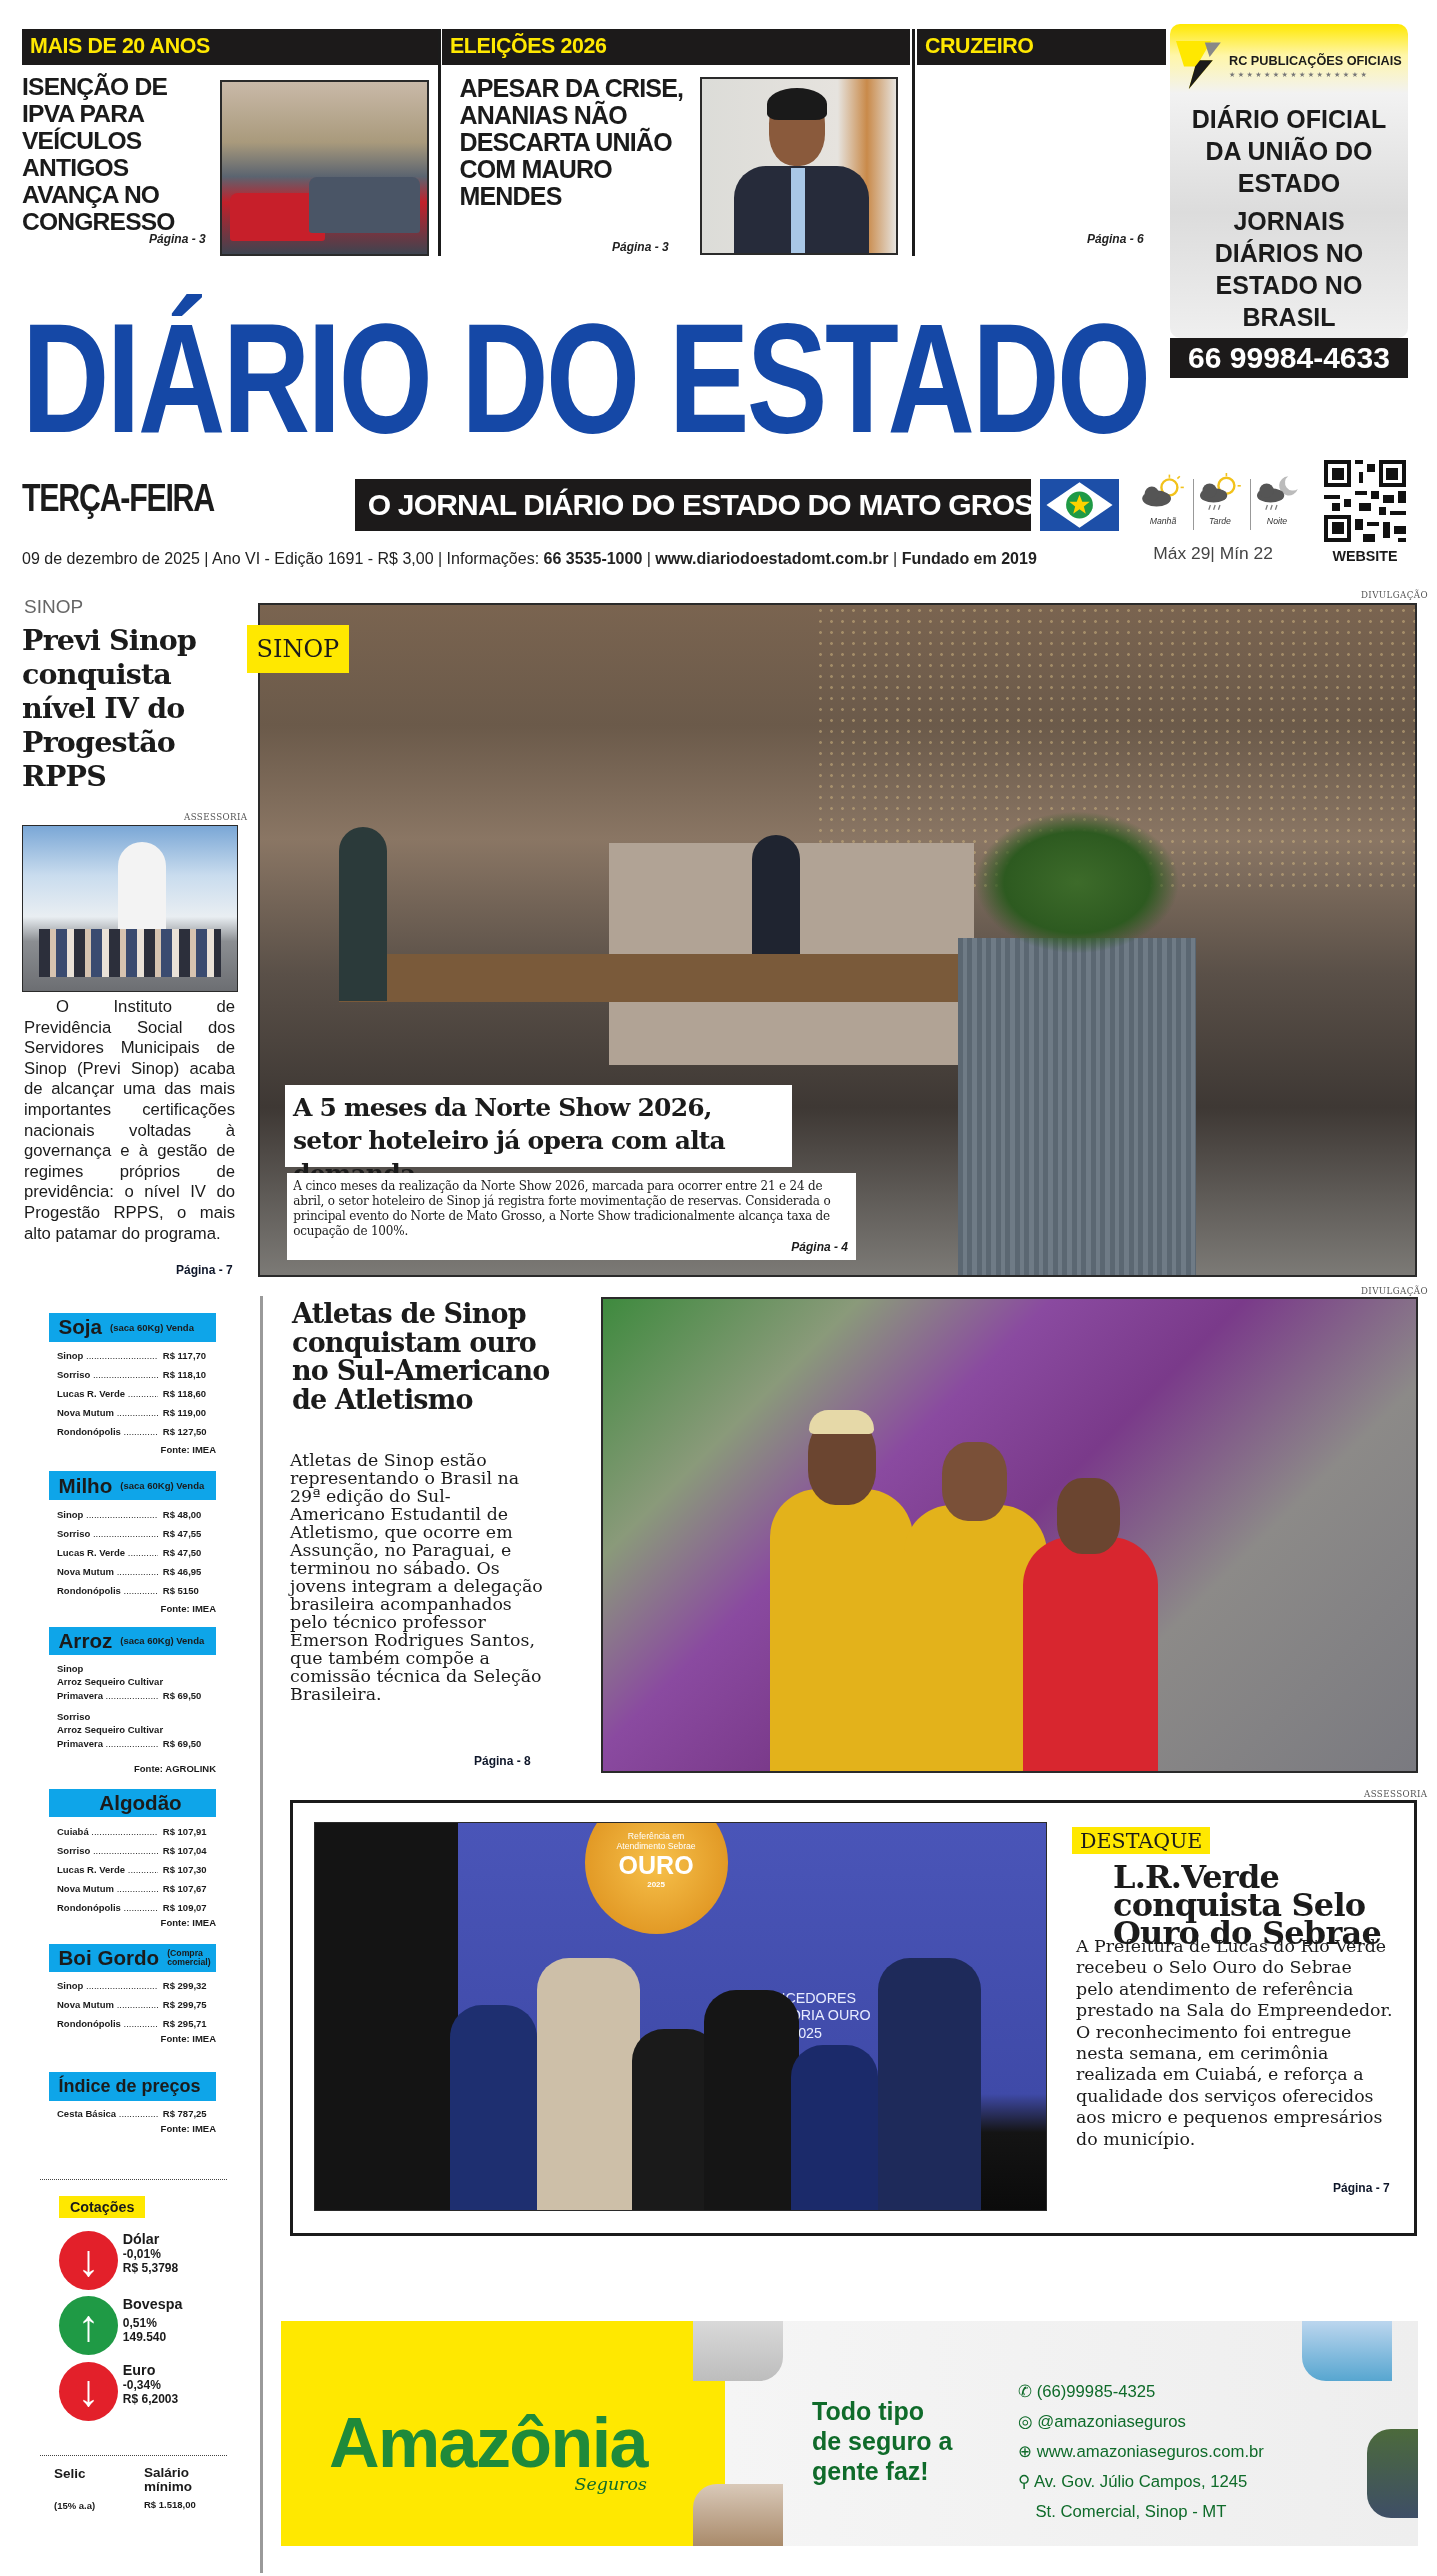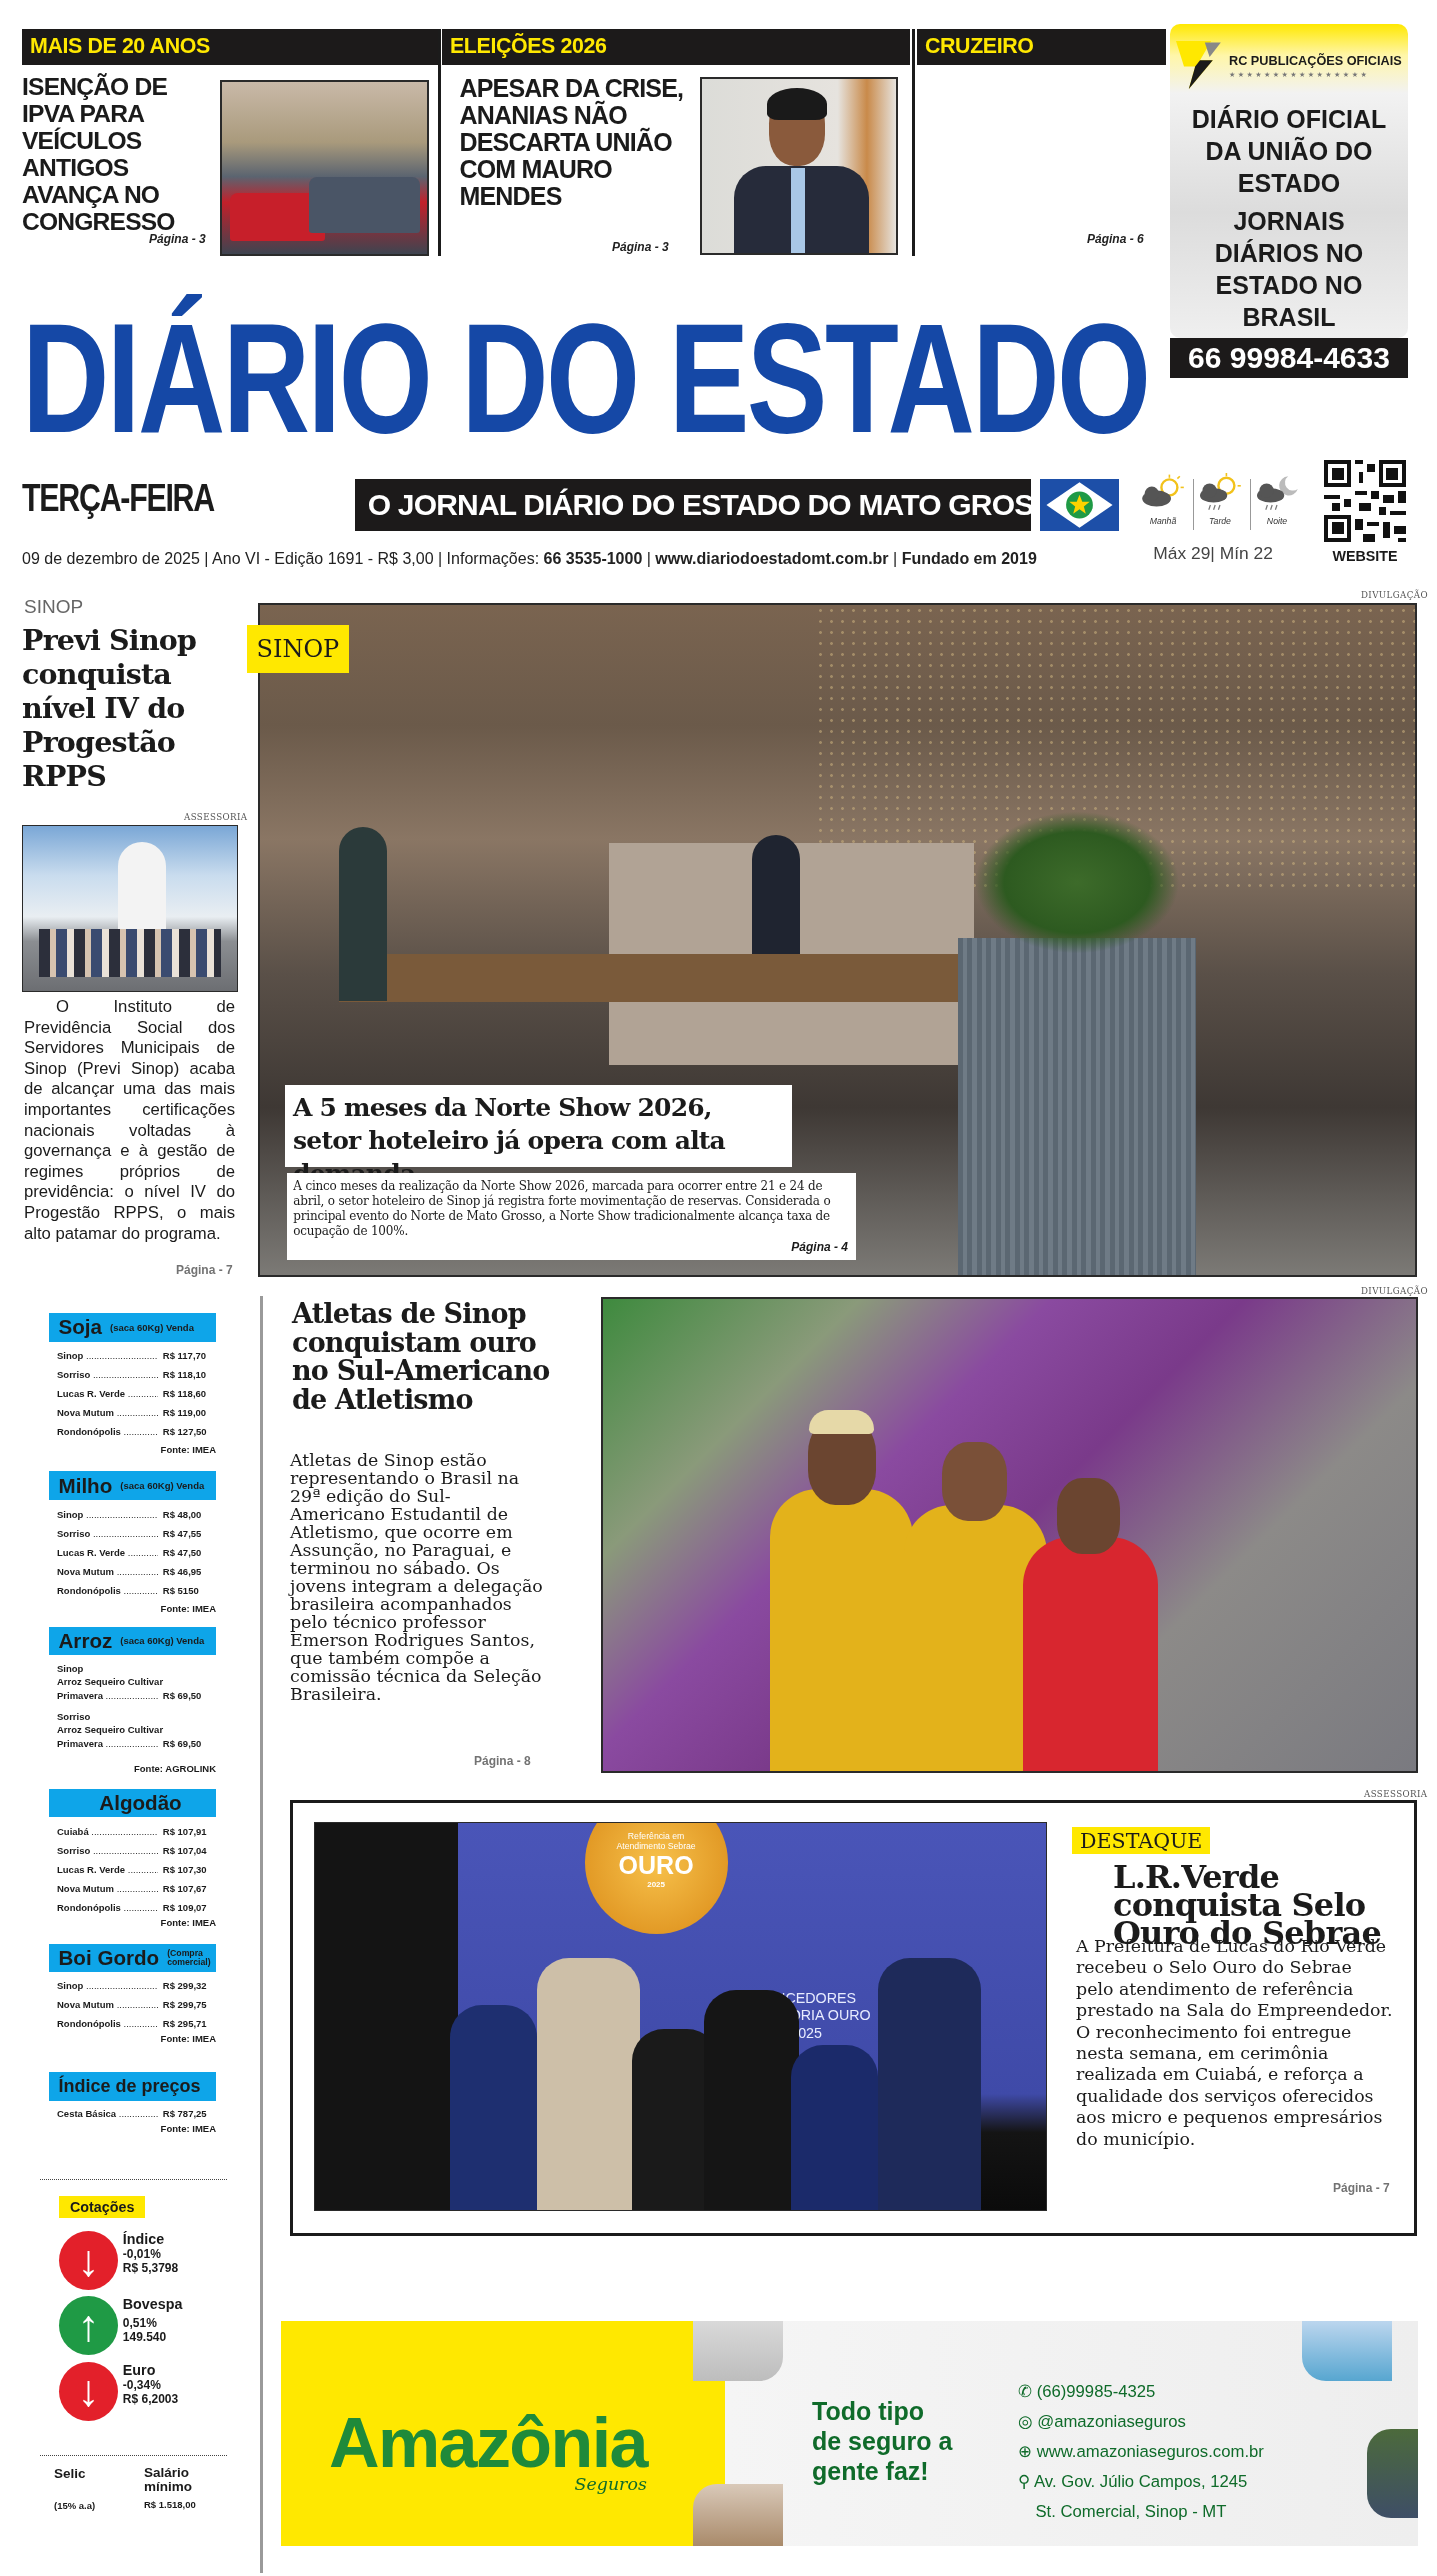--- a/index.html
+++ b/index.html
@@ -28,21 +28,21 @@
   .ad-top { background: #1c1a1a; color: #ffe800; font-weight: 900; font-size: 17.4px; text-align: center; line-height: 22px; padding: 4.8px 3.2px; }
   .ad-body { background: linear-gradient(180deg, #ffe800 0%, #fff6a8 10%, #f2f2f2 22%, #dcdcdc 60%, #efefef 100%); text-align: center; }
   .ad-big { font-weight: 900; font-size: 25px; line-height: 32px; color: #1b1b1b; }
   .ad-phone { background: #1c1a1a; color: #fff; font-weight: 900; font-size: 30px; text-align: center; height: 40px; line-height: 40px; }
 
   
   .kicker { font-size: 20.6px; color: #666; }
   .headline-serif { font-family: "DejaVu Serif", serif; font-weight: 700; color: #1b1b1b; letter-spacing: -0.8px; }
   .body-sans { font-size: 16.7px; line-height: 20.6px; text-align: justify; color: #1b1b1b; }
   .credit { font-size: 8.7px; color: #555; font-family: "DejaVu Serif", serif; letter-spacing: 0.4px; }
-  .pageref { font-size: 12px; font-weight: 700; color: #737373; }
+  .pageref { font-size: 12px; font-weight: 700; color: #0f172a; }
 
   
   .mkt-title { background: #0ea5e9; height: 28.5px; display: flex; align-items: center; padding-left: 9.5px; }
   .mkt-title .t { font-weight: 900; font-size: 20.6px; color: #1b1b1b; }
   .mkt-title .s { font-weight: 700; font-size: 9.5px; margin-left: 8px; color: #1b1b1b; }
   .mkt-row { display: flex; font-size: 9.5px; font-weight: 700; height: 19px; align-items: center; color: #1b1b1b; }
   .mkt-row .c { white-space: nowrap; overflow: hidden; flex: 0 0 101px; }
   .mkt-row .c::after { content: " ................................................"; font-weight: 400; }
   .mkt-row .v { margin-left: 4.8px; }
   .mkt-src { font-size: 9.5px; font-weight: 700; text-align: right; }
@@ -397,21 +397,21 @@
   </div>
 </div>
 
 <div class="abs dotline" style="left:40px;top:2179px;width:187px;"></div>
 
 <div class="abs" style="left:59px;top:2196px;width:167px;">
   <div style="background:#ffe800;display:inline-block;padding:3.2px 11px;font-weight:900;font-size:14.3px;">Cotações</div>
   <div style="display:flex;margin-top:12.7px;">
     <div class="cot-icon" style="background:#e3202a;">↓</div>
     <div style="margin-left:4.8px;">
-      <div class="cot-name">Índice</div>
+      <div class="cot-name">Dólar</div>
       <div class="cot-val">-0,01%</div>
       <div class="cot-val">R$ 5,3798</div>
     </div>
   </div>
   <div style="display:flex;margin-top:6.3px;">
     <div class="cot-icon" style="background:#1f9a45;">↑</div>
     <div style="margin-left:4.8px;">
       <div class="cot-name">Bovespa</div>
       <div class="cot-val" style="margin-top:3.2px;">0,51%</div>
       <div class="cot-val">149.540</div>

